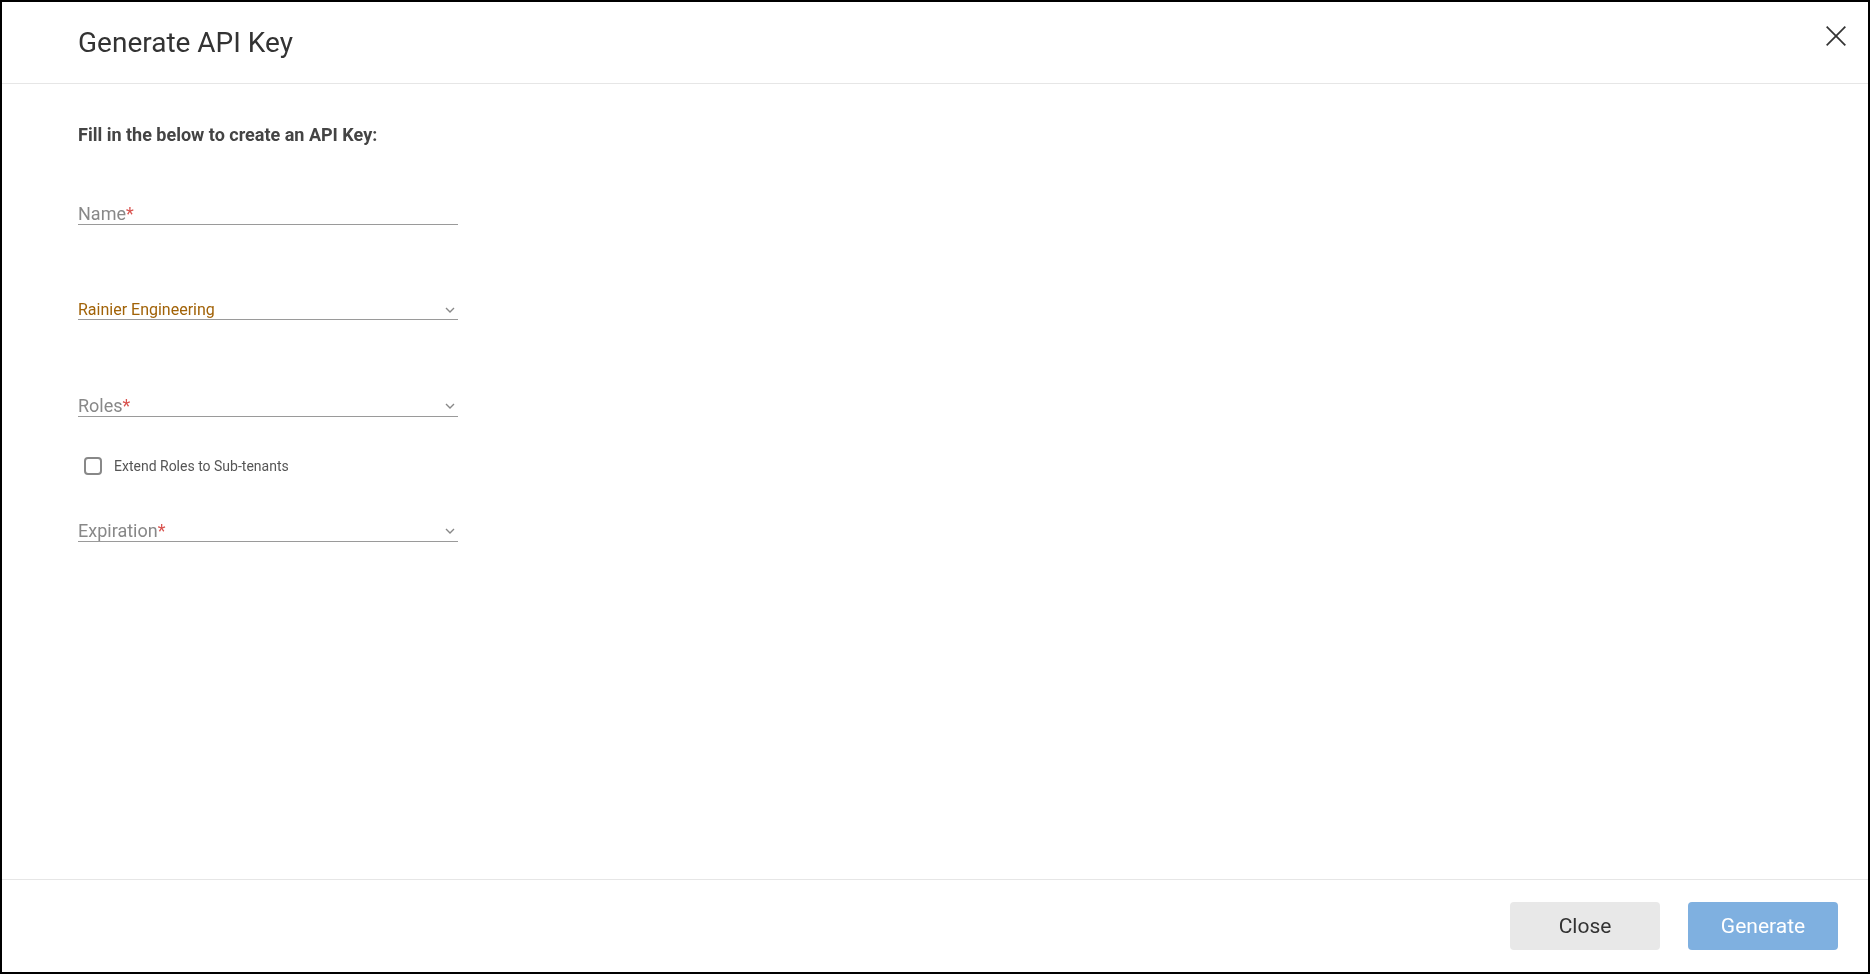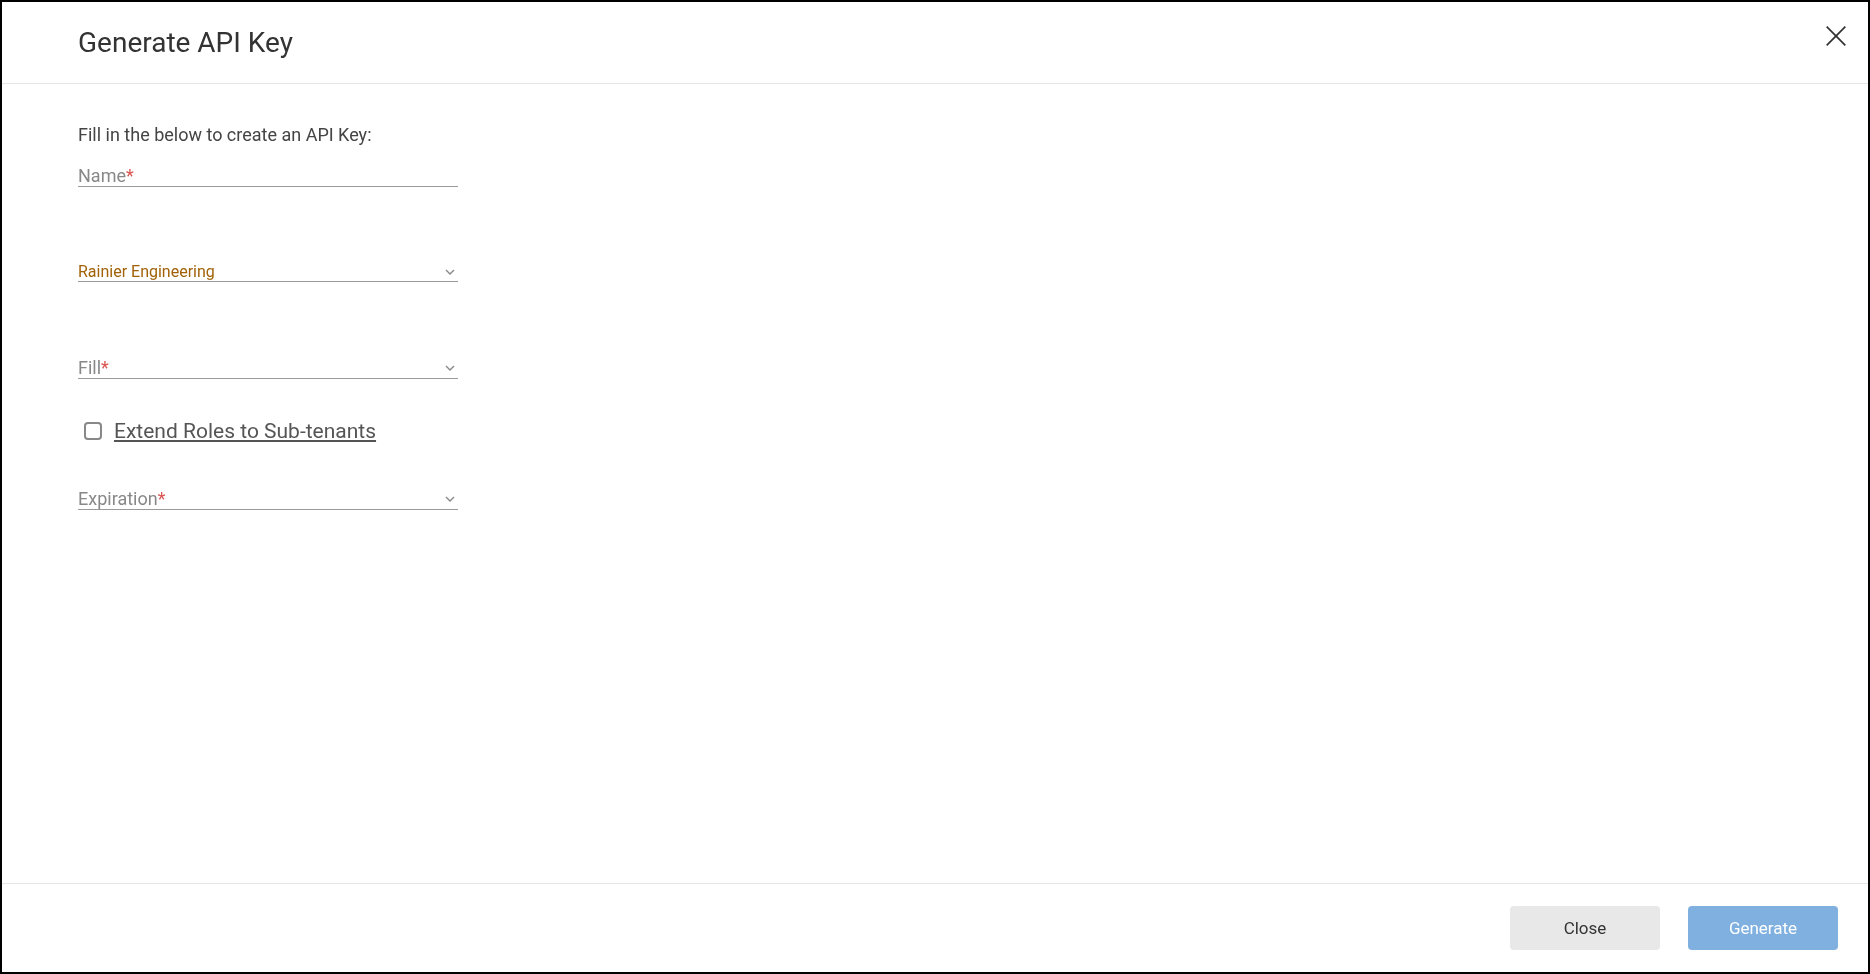--- a/index.html
+++ b/index.html
@@ -55,21 +55,22 @@
       height: 100%;
     }
     .modal-body {
       flex: 1;
       padding: 40px 76px;
       overflow: auto;
     }
     .intro-text {
       font-size: 18px;
       color: #444;
-      margin-bottom: 20px;
+      margin-bottom: 58px;
+      font-weight: bold;
     }
     .form-field {
       position: relative;
       width: 380px;
       margin-bottom: 75px;
       border-bottom: 1px solid #9a9a9a;
       display: flex;
       align-items: center;
       justify-content: space-between;
     }
@@ -110,36 +111,35 @@
     }
     .checkbox-box {
       width: 18px;
       height: 18px;
       border: 2px solid #888;
       border-radius: 4px;
       cursor: pointer;
       background: #fff;
     }
     .checkbox-label {
-      font-size: 21px;
+      font-size: 14px;
       color: #555;
-      text-decoration: underline;
     }
     .modal-footer {
       flex-shrink: 0;
       border-top: 1px solid #e6e6e6;
       padding: 22px 30px;
       display: flex;
       justify-content: flex-end;
       gap: 28px;
     }
     .btn {
       min-width: 150px;
       padding: 12px 28px;
-      font-size: 17px;
+      font-size: 21px;
       border: none;
       border-radius: 4px;
       cursor: pointer;
       font-family: inherit;
     }
     .btn-close {
       background: #e8e8e8;
       color: #333;
     }
     .btn-generate {
@@ -205,21 +205,21 @@
       <span class="field-value">Rainier Engineering</span>
       <span class="chevron-icon">
         <svg viewBox="0 0 24 24" fill="none" stroke="currentColor" stroke-width="2">
           <polyline points="6 9 12 15 18 9"></polyline>
         </svg>
       </span>
     </div>
 
     <div class="form-field select-field roles-field">
       <span class="field-label">
-        <span>Fill</span><span class="required">*</span>
+        <span>Roles</span><span class="required">*</span>
       </span>
       <span class="chevron-icon">
         <svg viewBox="0 0 24 24" fill="none" stroke="currentColor" stroke-width="2">
           <polyline points="6 9 12 15 18 9"></polyline>
         </svg>
       </span>
     </div>
 
     <div class="checkbox-row">
       <div class="checkbox-box"></div>

